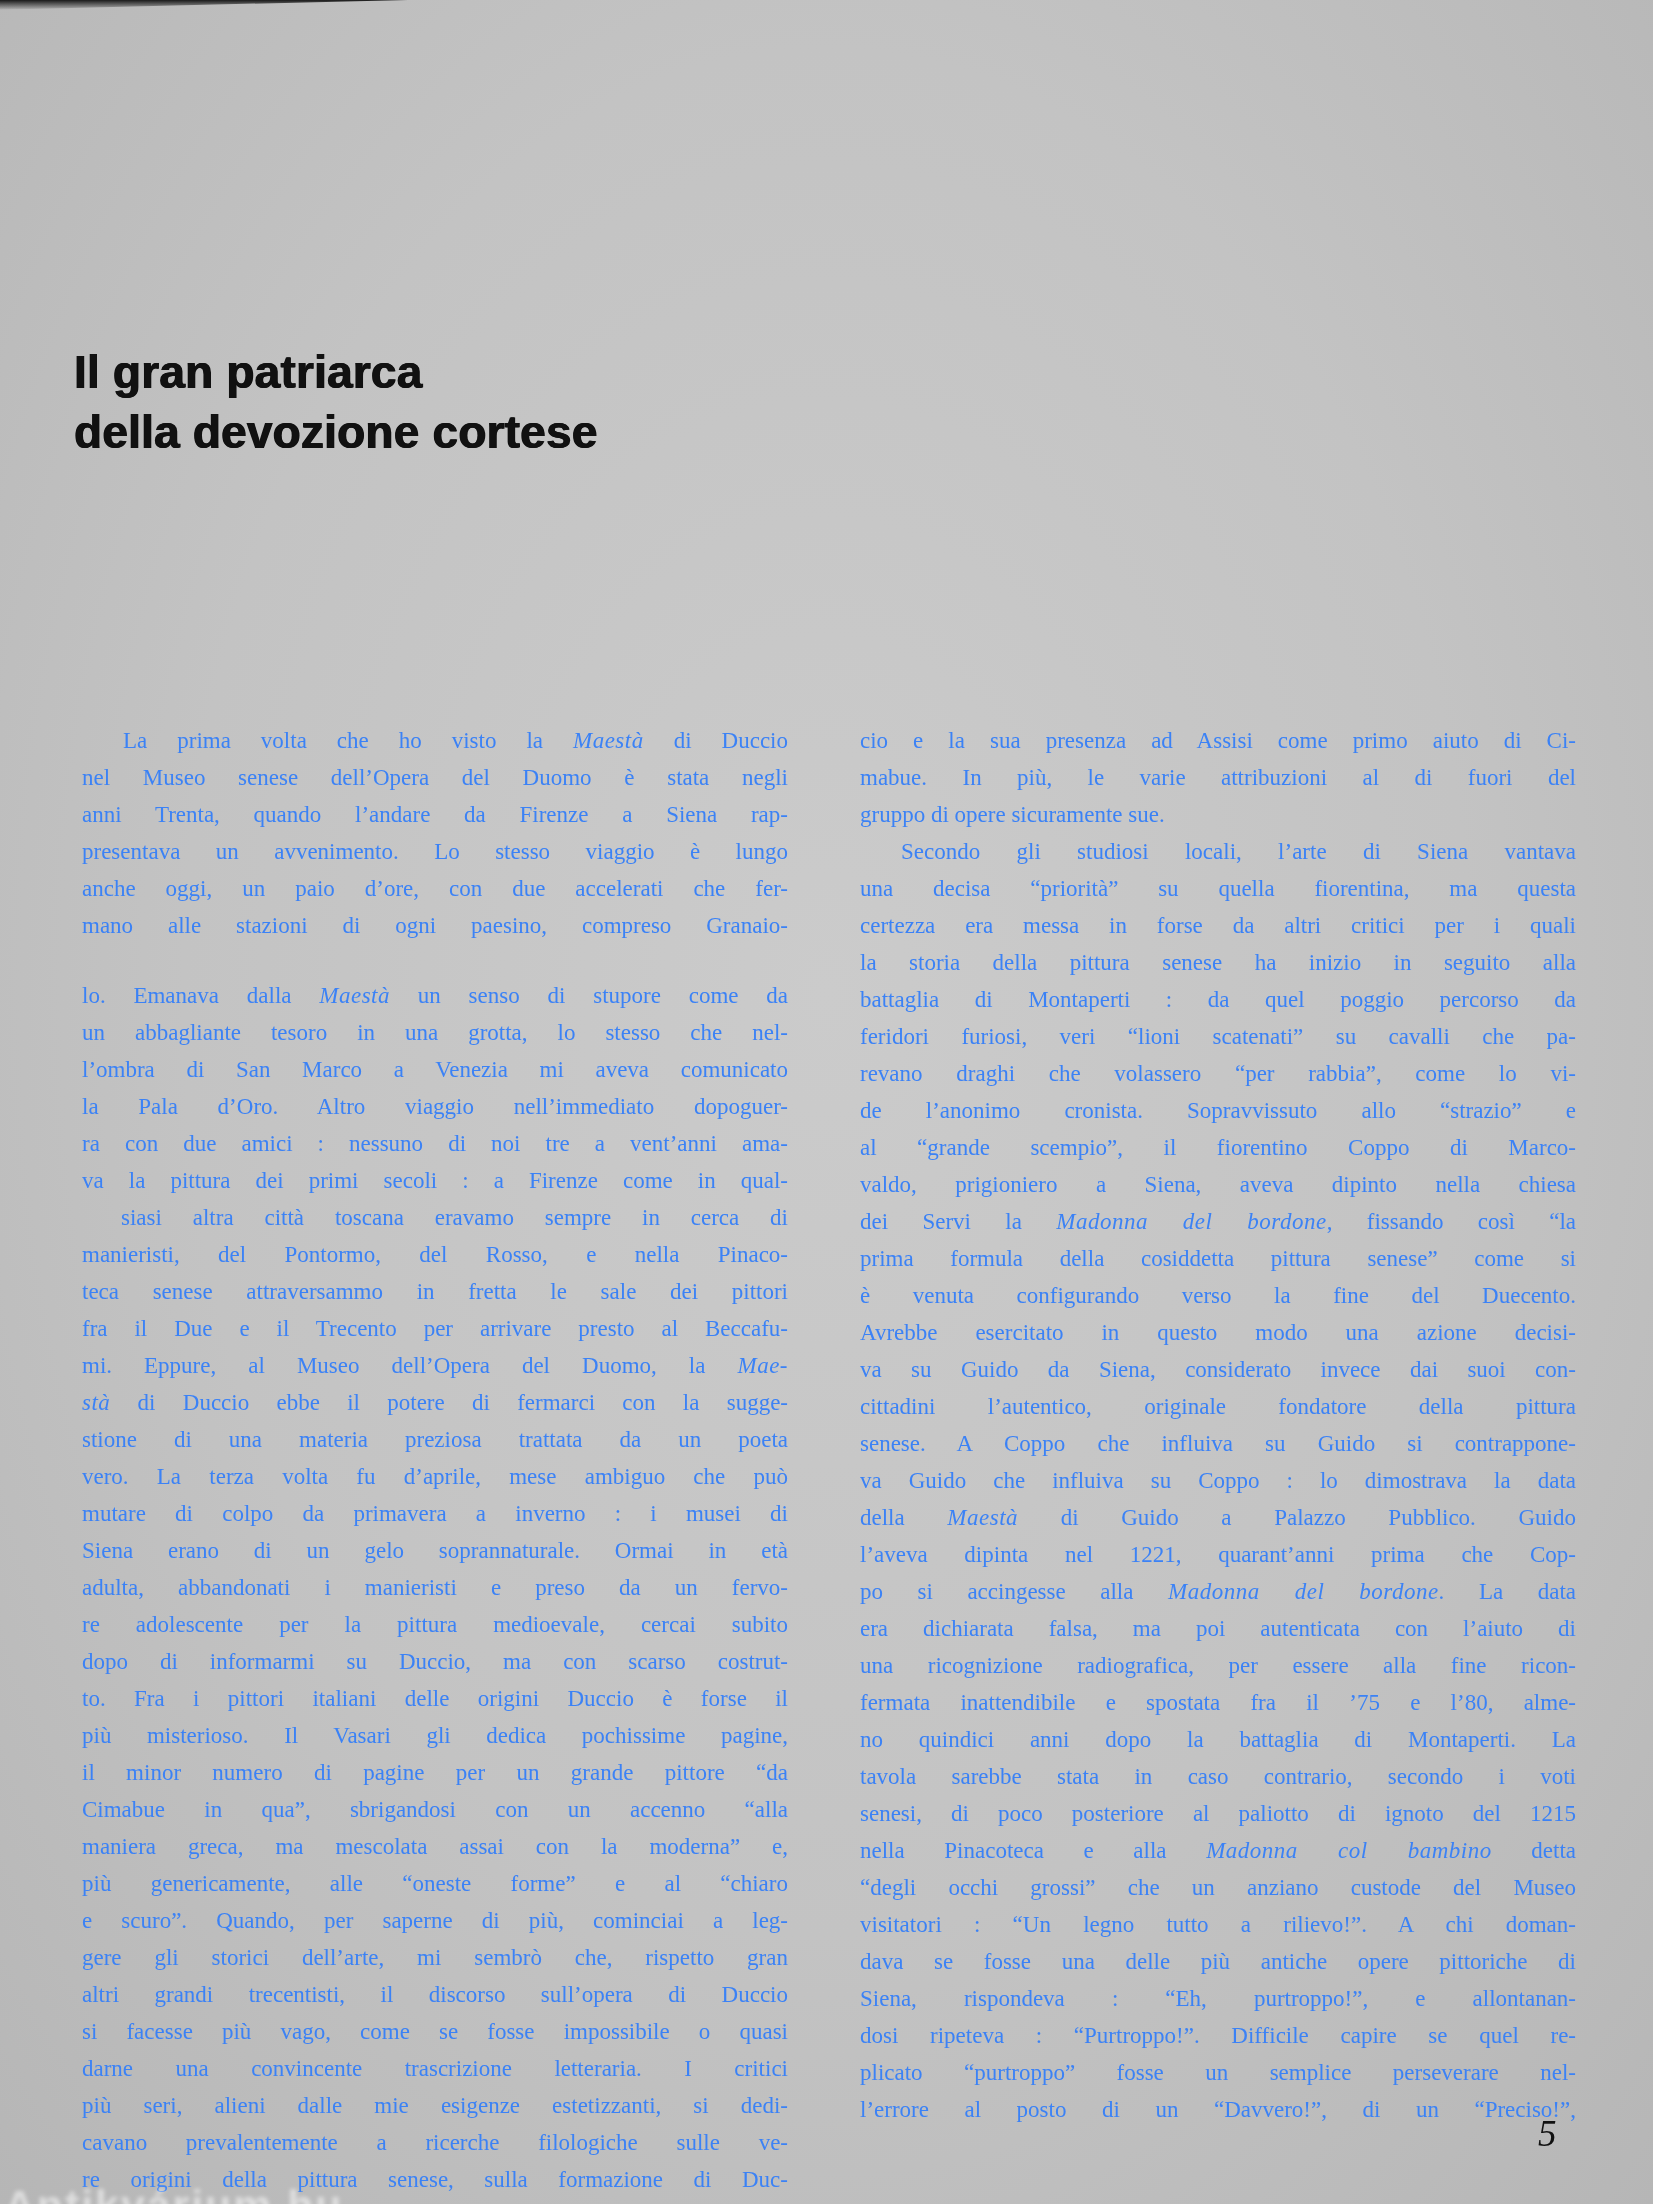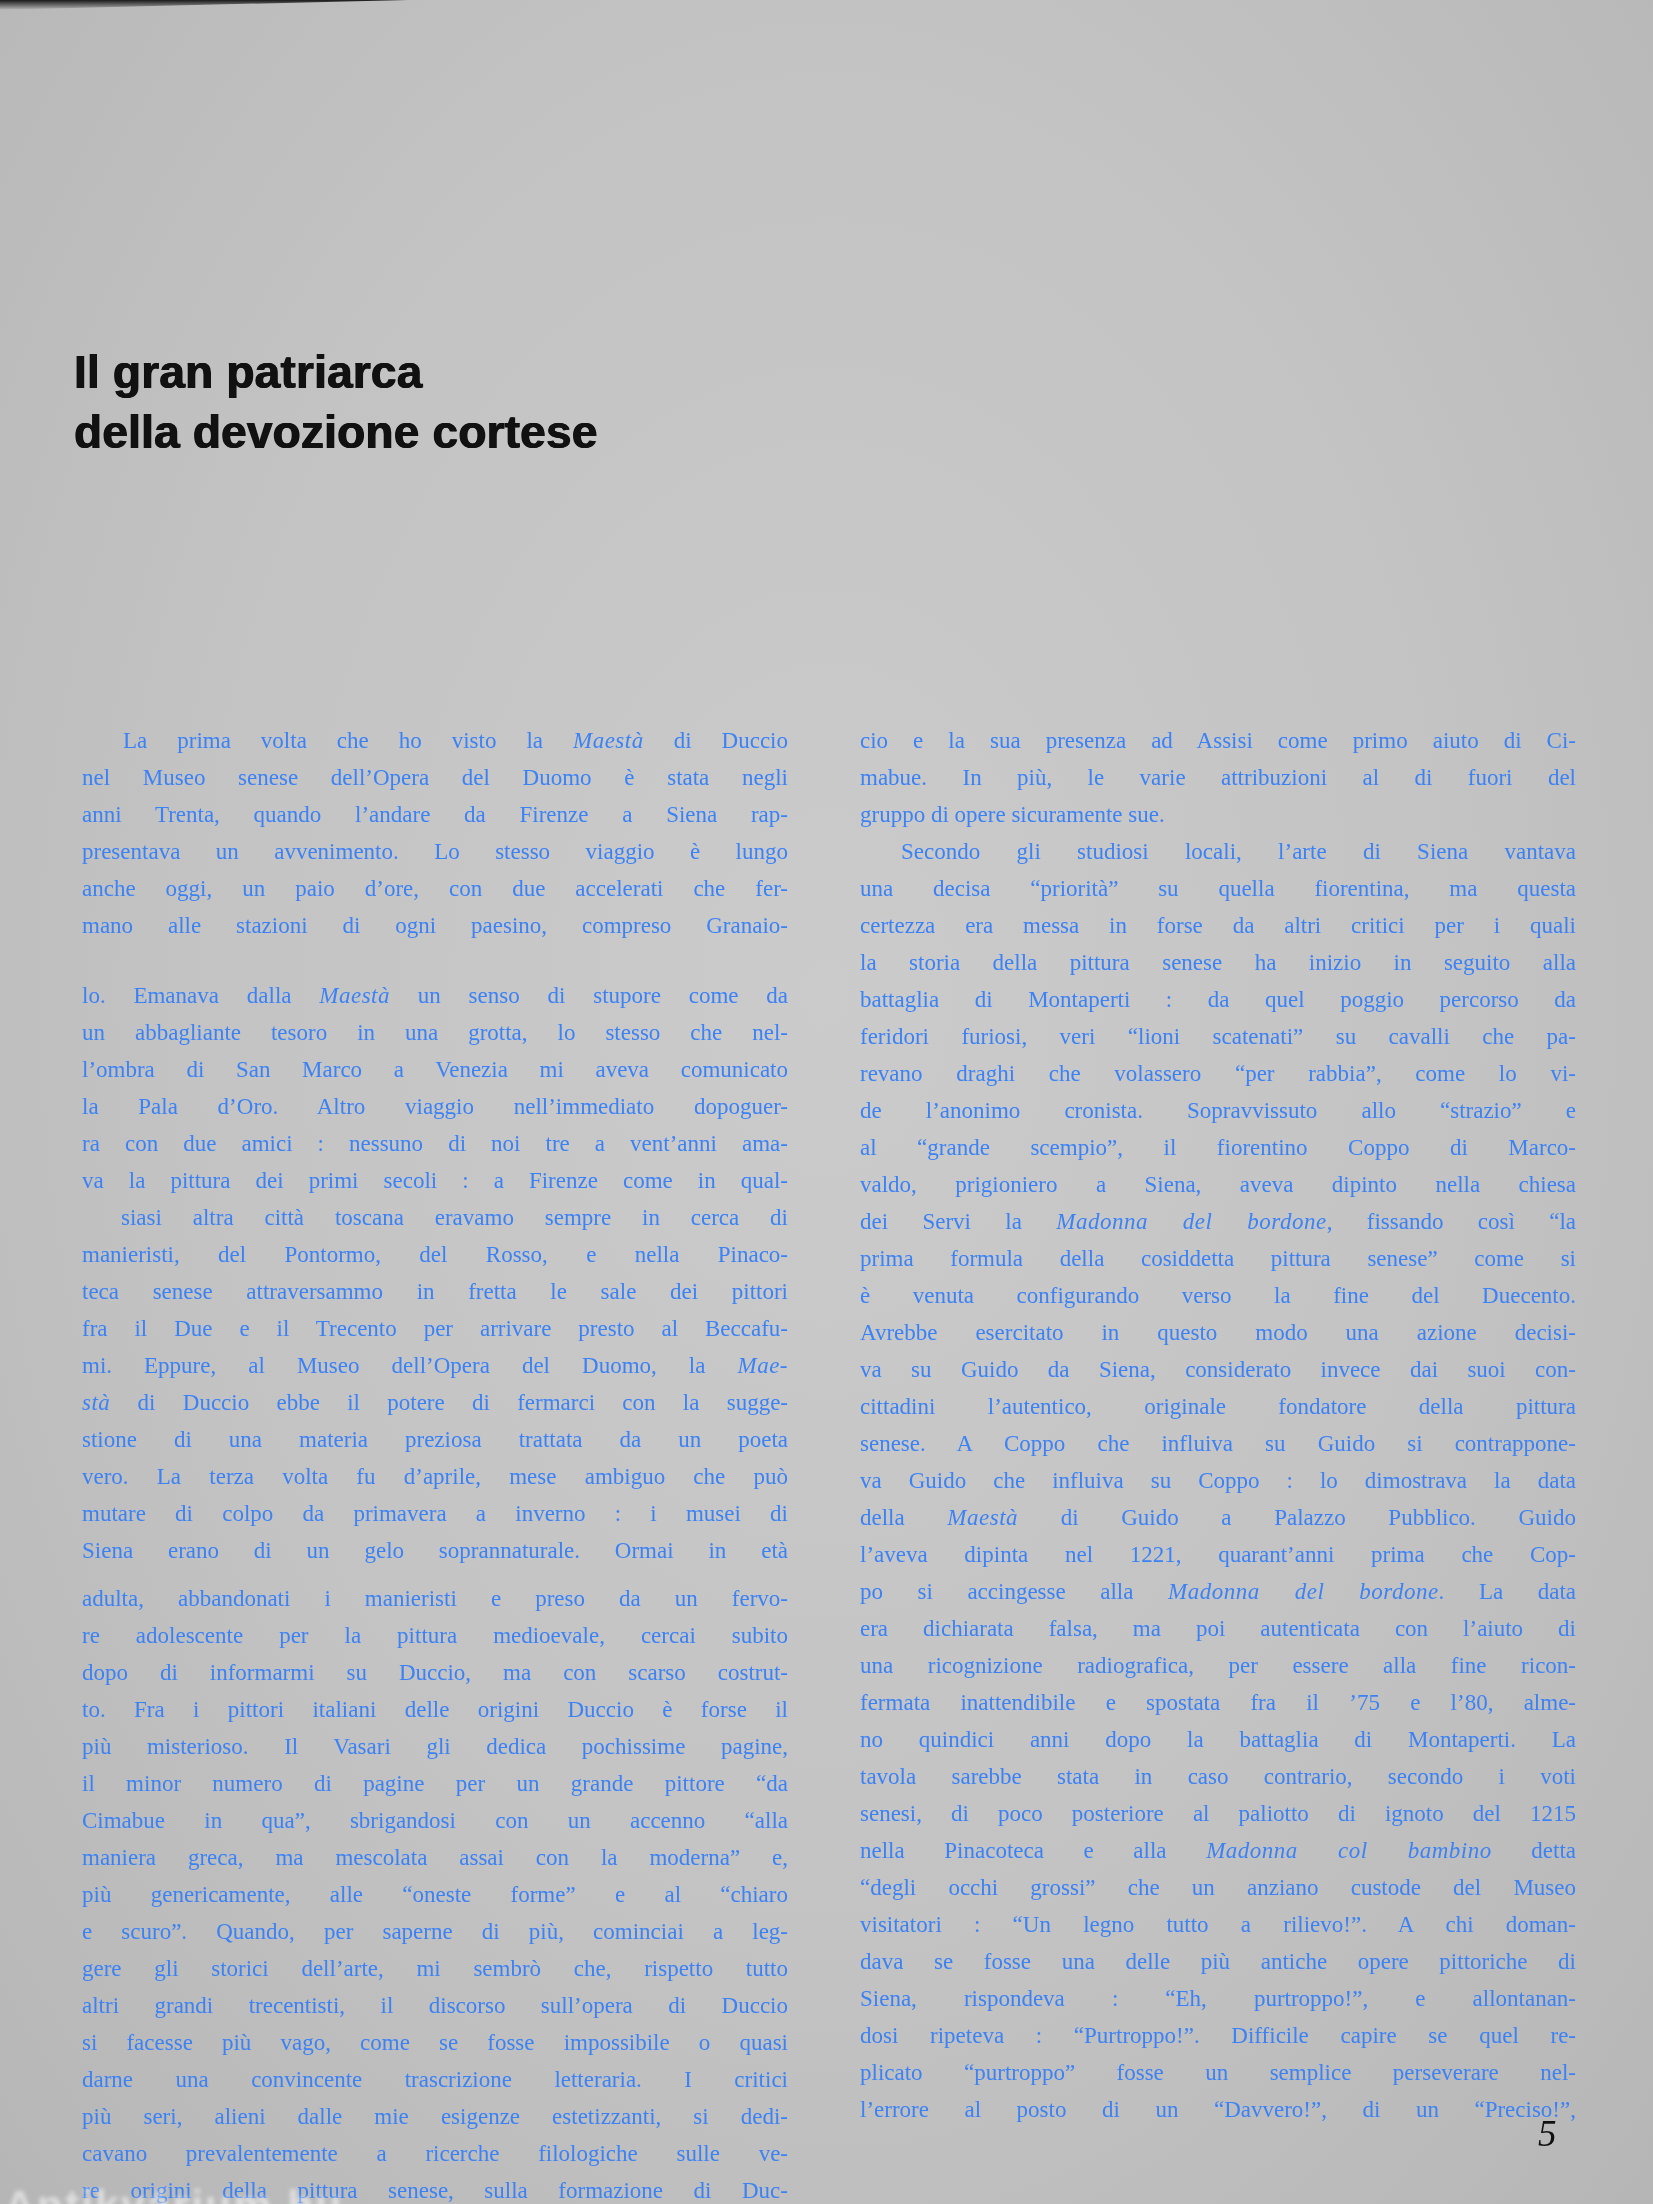--- a/index.html
+++ b/index.html
@@ -80,31 +80,31 @@
     <span class="line" style="white-space: nowrap; margin-left: 39px;">siasi altra città toscana eravamo sempre in cerca di</span>
     <span class="line" style="white-space: nowrap;">manieristi, del Pontormo, del Rosso, e nella Pinaco-</span>
     <span class="line" style="white-space: nowrap;">teca senese attraversammo in fretta le sale dei pittori</span>
     <span class="line" style="white-space: nowrap;">fra il Due e il Trecento per arrivare presto al Beccafu-</span>
     <span class="line" style="white-space: nowrap;"><span>mi. Eppure, al Museo dell’Opera del Duomo, la </span><i>Mae-</i><span></span></span>
     <span class="line" style="white-space: nowrap;"><span></span><i>stà</i><span> di Duccio ebbe il potere di fermarci con la sugge-</span></span>
     <span class="line" style="white-space: nowrap;">stione di una materia preziosa trattata da un poeta</span>
     <span class="line" style="white-space: nowrap;">vero. La terza volta fu d’aprile, mese ambiguo che può</span>
     <span class="line" style="white-space: nowrap;">mutare di colpo da primavera a inverno : i musei di</span>
     <span class="line" style="white-space: nowrap;">Siena erano di un gelo soprannaturale. Ormai in età</span>
-    <span class="line" style="white-space: nowrap; margin-top: 11px;">adulta, abbandonati i manieristi e preso da un fervo-</span>
+    <span class="line" style="white-space: nowrap;">adulta, abbandonati i manieristi e preso da un fervo-</span>
     <span class="line" style="white-space: nowrap;">re adolescente per la pittura medioevale, cercai subito</span>
     <span class="line" style="white-space: nowrap;">dopo di informarmi su Duccio, ma con scarso costrut-</span>
     <span class="line" style="white-space: nowrap;">to. Fra i pittori italiani delle origini Duccio è forse il</span>
     <span class="line" style="white-space: nowrap;">più misterioso. Il Vasari gli dedica pochissime pagine,</span>
     <span class="line" style="white-space: nowrap;">il minor numero di pagine per un grande pittore “da</span>
     <span class="line" style="white-space: nowrap;">Cimabue in qua”, sbrigandosi con un accenno “alla</span>
     <span class="line" style="white-space: nowrap;">maniera greca, ma mescolata assai con la moderna” e,</span>
     <span class="line" style="white-space: nowrap;">più genericamente, alle “oneste forme” e al “chiaro</span>
     <span class="line" style="white-space: nowrap;">e scuro”. Quando, per saperne di più, cominciai a leg-</span>
-    <span class="line" style="white-space: nowrap;">gere gli storici dell’arte, mi sembrò che, rispetto tutto</span>
+    <span class="line" style="white-space: nowrap;">gere gli storici dell’arte, mi sembrò che, rispetto gran</span>
     <span class="line" style="white-space: nowrap;">altri grandi trecentisti, il discorso sull’opera di Duccio</span>
     <span class="line" style="white-space: nowrap;">si facesse più vago, come se fosse impossibile o quasi</span>
     <span class="line" style="white-space: nowrap;">darne una convincente trascrizione letteraria. I critici</span>
     <span class="line" style="white-space: nowrap;">più seri, alieni dalle mie esigenze estetizzanti, si dedi-</span>
     <span class="line" style="white-space: nowrap;">cavano prevalentemente a ricerche filologiche sulle ve-</span>
     <span class="line" style="white-space: nowrap;">re origini della pittura senese, sulla formazione di Duc-</span>
   </div>
 <div class="col col-right" id="col-right">
     <span class="line" style="white-space: nowrap;">cio e la sua presenza ad Assisi come primo aiuto di Ci-</span>
     <span class="line" style="white-space: nowrap;">mabue. In più, le varie attribuzioni al di fuori del</span>

